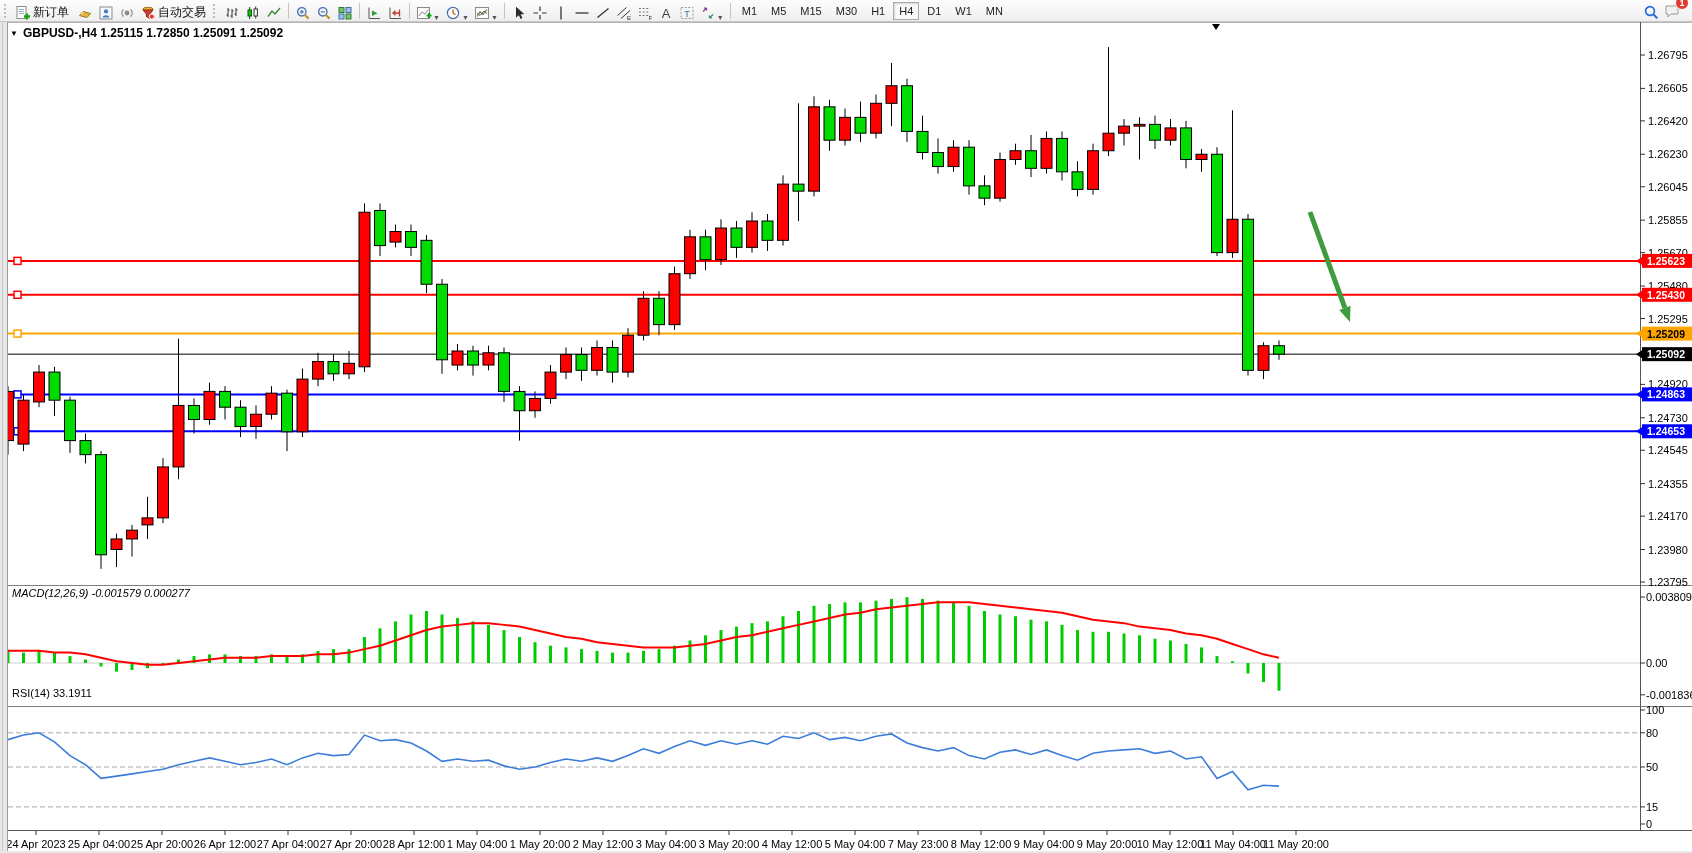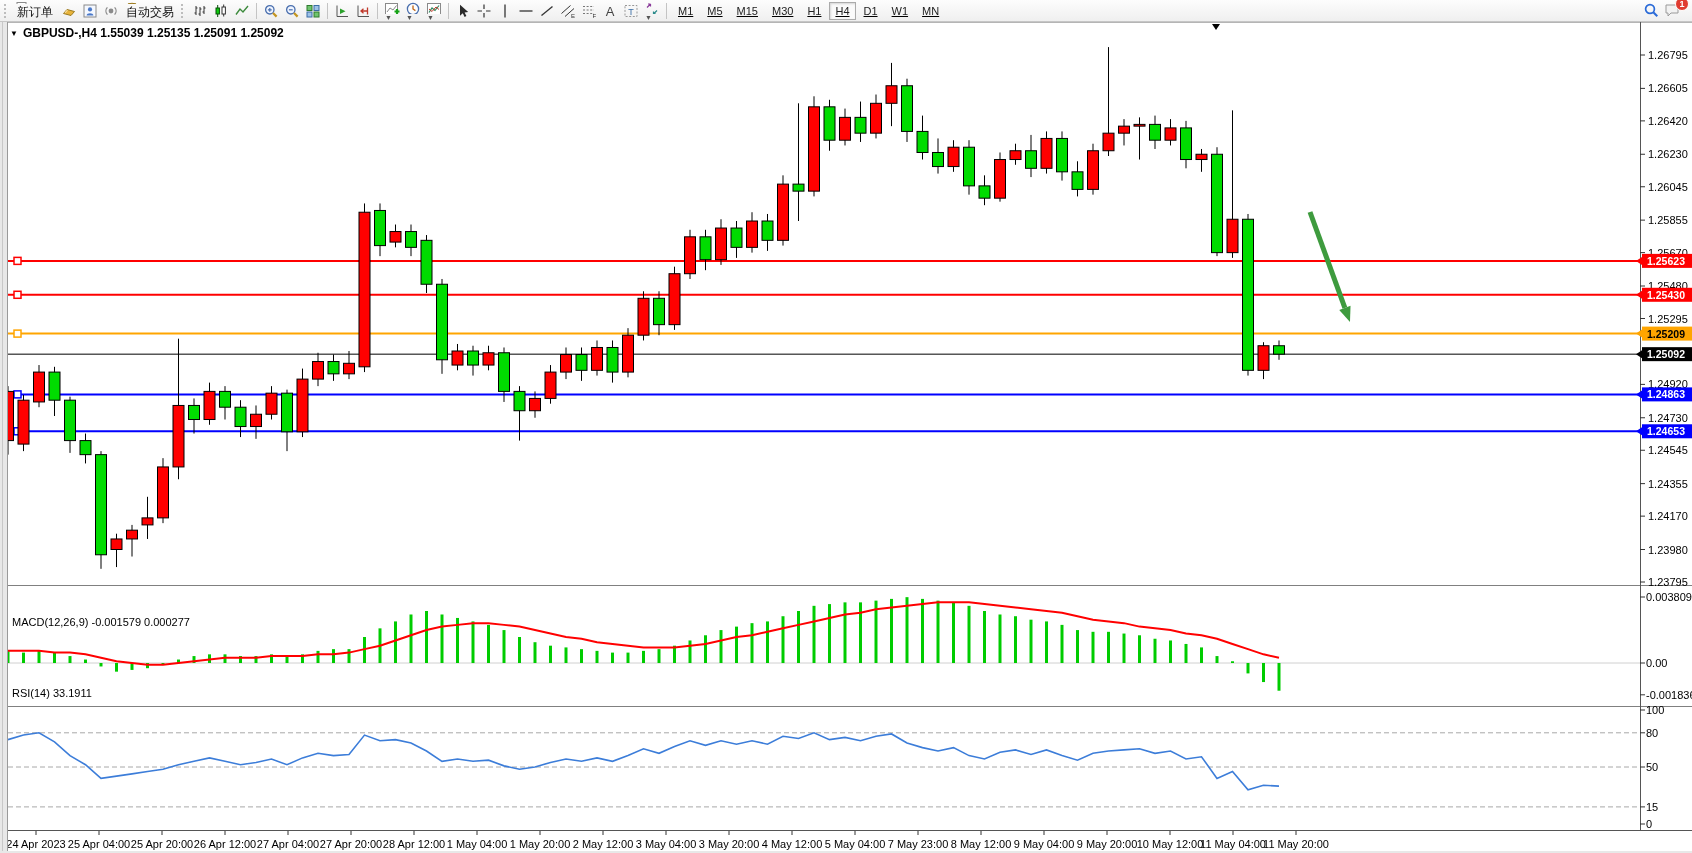--- a/index.html
+++ b/index.html
@@ -1,43 +1,43 @@
 <!DOCTYPE html>
 <html><head>
 <meta charset="utf-8">
 <style>
   html,body{margin:0;padding:0;background:#fff;width:1692px;height:853px;overflow:hidden;
     font-family:"Liberation Sans",sans-serif;}
   
   .toolbar{height:22px;background:linear-gradient(#fdfdfd,#efefef);border-bottom:1px solid #c6c6c6;
     display:flex;align-items:center;padding:0 3px;gap:1px;box-sizing:border-box;}
-  .tbtn{height:20px;min-width:20px;display:inline-flex;align-items:flex-start;justify-content:center;
-    border:0;background:transparent;padding:0 2px;border-radius:2px;cursor:default;flex-direction:column;}
+  .tbtn{height:20px;min-width:20px;display:inline-flex;align-items:flex-end;justify-content:center;
+    border:0;background:transparent;padding:0 2px;border-radius:2px;cursor:default;}
   .tlabel{font-size:12px;color:#111;padding:0 3px 0 2px;white-space:nowrap;}
   .sep{width:1px;height:16px;background:#c4c4c4;margin:0 3px;flex:0 0 auto;}
   .grip{width:3px;height:14px;border-left:2px dotted #bdbdbd;margin:0 3px 0 1px;flex:0 0 aupx;}
   .caret{font-size:7px;color:#555;margin-left:1px;}
   .ic{display:block;}
-  .tfgroup{display:flex;text-decoration:underline;}
+  .tfgroup{display:flex;}
   .tf{font-size:11px;color:#222;padding:2px 5px;margin:0 1px;border:1px solid transparent;background:transparent;}
   .tf.active{background:#fafafa;border:1px solid #ababab;box-shadow:inset 1px 1px 2px #d6d6d6;}
   .right-tools{margin-left:auto;display:flex;align-items:center;}
   .chatwrap{position:relative;margin-right:6px;}
   .badge{position:absolute;top:-3px;right:-6px;background:#e03c31;color:#fff;font-size:9px;
     min-width:12px;height:12px;border-radius:7px;display:flex;align-items:center;justify-content:center;
     border:1px solid #fff;font-weight:bold;}
   
   .chart-wrap{position:relative;width:1692px;height:831px;background:#fff;}
   #chart-svg{position:absolute;left:0;top:0;}
   svg text{font-family:"Liberation Sans",sans-serif;}
   .title-overlay{position:absolute;left:10px;top:4px;display:flex;align-items:center;gap:5px;
     font-size:12px;font-weight:600;color:#000;}
   .win-menu{font-size:8px;color:#000;}
   .pane-label{position:absolute;left:12px;font-size:11px;color:#000;white-space:nowrap;}
-  #macd-label{top:594px;}
+  #macd-label{top:565px;font-style:italic;}
   #rsi-label{top:665px;}
 </style>
 </head>
 <body>
 
 <div class="toolbar">
   <span class="grip"></span>
 
   <button class="tbtn">
     <svg class="ic" width="16" height="16">
@@ -645,17 +645,17 @@
       <text x="1296" y="848" font-size="11" fill="#000" text-anchor="middle">11 May 20:00</text>
       <polygon points="1212,24 1220,24 1216,30" fill="#000"></polygon>
       <rect x="0" y="22" width="7" height="831" fill="#e8e8e8"></rect>
       <line x1="7.5" y1="22" x2="7.5" y2="853" stroke="#9a9a9a"></line>
       <line x1="2.5" y1="22" x2="2.5" y2="853" stroke="#c8c8c8"></line>
       <rect x="0" y="851" width="1692" height="2" fill="#e8e8e8"></rect>
     </svg>
 
   <div class="title-overlay">
     <span class="win-menu">▼</span>
-    <span>GBPUSD-,H4  1.55039 1.25135 1.25091 1.25092</span>
+    <span>GBPUSD-,H4  1.25115 1.72850 1.25091 1.25092</span>
   </div>
   <div class="pane-label" id="macd-label">MACD(12,26,9) -0.001579 0.000277</div>
   <div class="pane-label" id="rsi-label">RSI(14) 33.1911</div>
 </div>
 
 </body></html>

